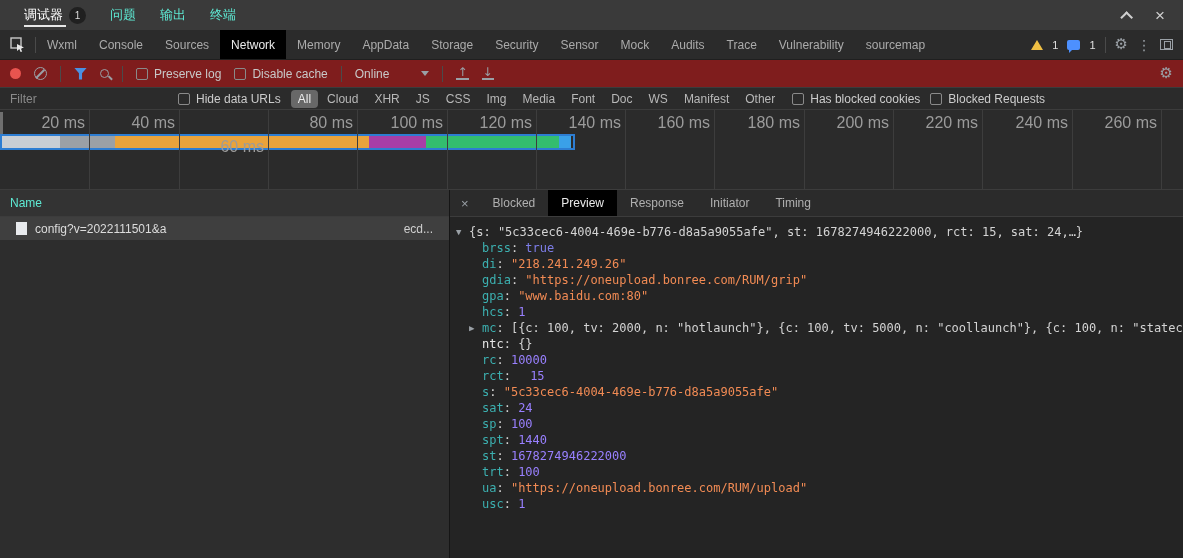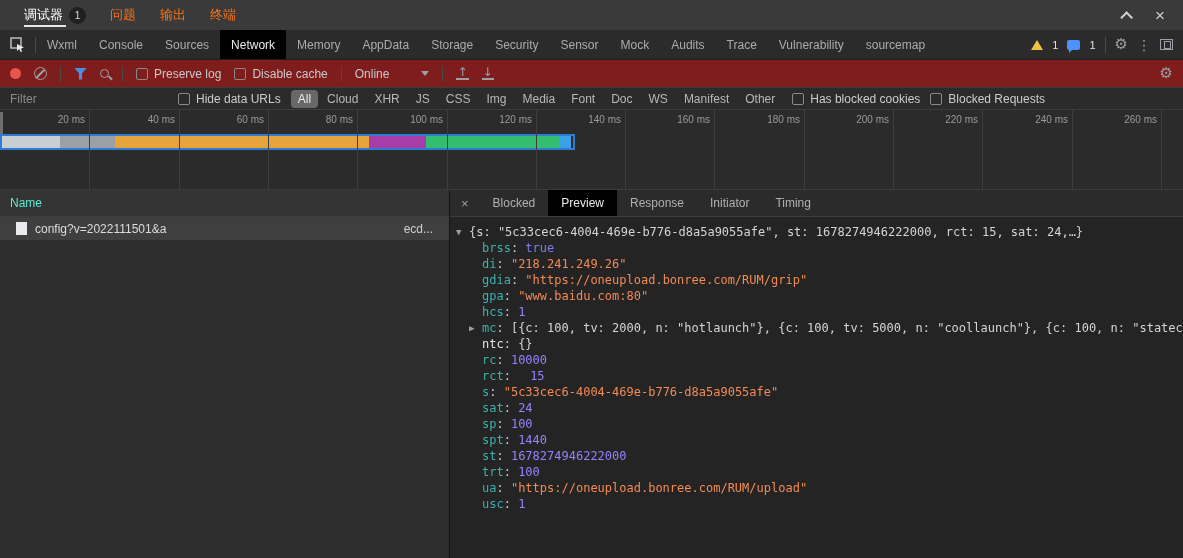--- a/index.html
+++ b/index.html
@@ -2,21 +2,21 @@
 <html><head>
 <meta charset="utf-8">
 <style>
   * { margin:0; padding:0; box-sizing:border-box; }
   html,body { width:1183px; height:558px; overflow:hidden; background:#242424;
     font-family:"Liberation Sans", sans-serif; color:#ccc; -webkit-font-smoothing:antialiased; }
 
   
   .window-bar { height:30px; background:#3a3a3a; display:flex; align-items:center; padding-left:12px; }
   .win-tab { position:relative; height:100%; display:flex; align-items:center; gap:6px;
-    padding:0 12px; font-size:13px; color:#f97316; cursor:default; }
+    padding:0 12px; font-size:13px; color:#5eead4; cursor:default; }
   .win-tab.active { color:#fff; }
   .win-tab.active::after { content:""; position:absolute; left:12px; width:42px; bottom:3px;
     height:2px; background:#e8e8e8; }
   .win-badge { background:#202020; color:#ddd; border-radius:50%; width:17px; height:17px;
     font-size:10px; display:flex; align-items:center; justify-content:center; }
   .win-controls { margin-left:auto; display:flex; align-items:center; gap:26px; padding-right:18px; }
   .chev-up { width:9px; height:9px; border-top:2px solid #cfcfcf; border-right:2px solid #cfcfcf;
     transform:rotate(-45deg) translateY(3px); }
   .close-x { color:#cfcfcf; font-size:17px; line-height:1; }
 
@@ -67,21 +67,21 @@
     font-size:12px; font-family:"Liberation Sans", sans-serif; }
   .filter-input::placeholder { color:#8a8a8a; }
   .types { display:flex; align-items:center; gap:2px; }
   .type-item { padding:2px 7px; color:#b8b8b8; border-radius:4px; }
   .type-item.active { background:#686868; color:#ececec; }
 
   
   .timeline { height:80px; background:#2b2b2b; position:relative; border-bottom:1px solid #3c3c3c;
     overflow:hidden; }
   .gridline { position:absolute; top:0; bottom:0; width:1px; background:#3d3d3d; }
-  .tick-label { position:absolute; top:4px; font-size:10px; color:#9b9b9b; width:58px; text-align:right; }
+  .tick-label { position:absolute; top:4px; font-size:16px; color:#9b9b9b; width:58px; text-align:right; }
   .ov-handle { position:absolute; left:0; top:2px; width:3px; height:28px; background:#6f6f6f; }
   .overview-box { position:absolute; left:0; top:24px; width:575px; height:16px;
     border:2px solid #2d7dd2; display:flex; overflow:hidden; }
   .seg { height:100%; flex:none; }
 
   
   .main { display:flex; height:368px; }
   .left-panel { width:450px; flex:none; background:#2d2d2d; border-right:1px solid #151515;
     display:flex; flex-direction:column; }
   .name-header { height:27px; line-height:26px; padding:0 10px; font-size:12px; color:#5eead4;
@@ -230,21 +230,21 @@
       <div class="seg" style="width: 254px; background: rgb(233, 163, 59);"></div>
       <div class="seg" style="width: 57px; background: rgb(167, 62, 167);"></div>
       <div class="seg" style="width: 133px; background: rgb(51, 189, 110);"></div>
       <div class="seg" style="width: 12px; background: rgb(58, 160, 232);"></div>
     </div>
 <div class="gridline" style="left: 89px;"></div>
     <div class="tick-label" style="left: 27px;">20 ms</div>
     <div class="gridline" style="left: 179px;"></div>
     <div class="tick-label" style="left: 117px;">40 ms</div>
     <div class="gridline" style="left: 268px;"></div>
-    <div class="tick-label" style="left: 206px;">60 ms</div>
+    <div class="tick-label" style="left: 206px; margin-top: 24px;">60 ms</div>
     <div class="gridline" style="left: 357px;"></div>
     <div class="tick-label" style="left: 295px;">80 ms</div>
     <div class="gridline" style="left: 447px;"></div>
     <div class="tick-label" style="left: 385px;">100 ms</div>
     <div class="gridline" style="left: 536px;"></div>
     <div class="tick-label" style="left: 474px;">120 ms</div>
     <div class="gridline" style="left: 625px;"></div>
     <div class="tick-label" style="left: 563px;">140 ms</div>
     <div class="gridline" style="left: 714px;"></div>
     <div class="tick-label" style="left: 652px;">160 ms</div>

